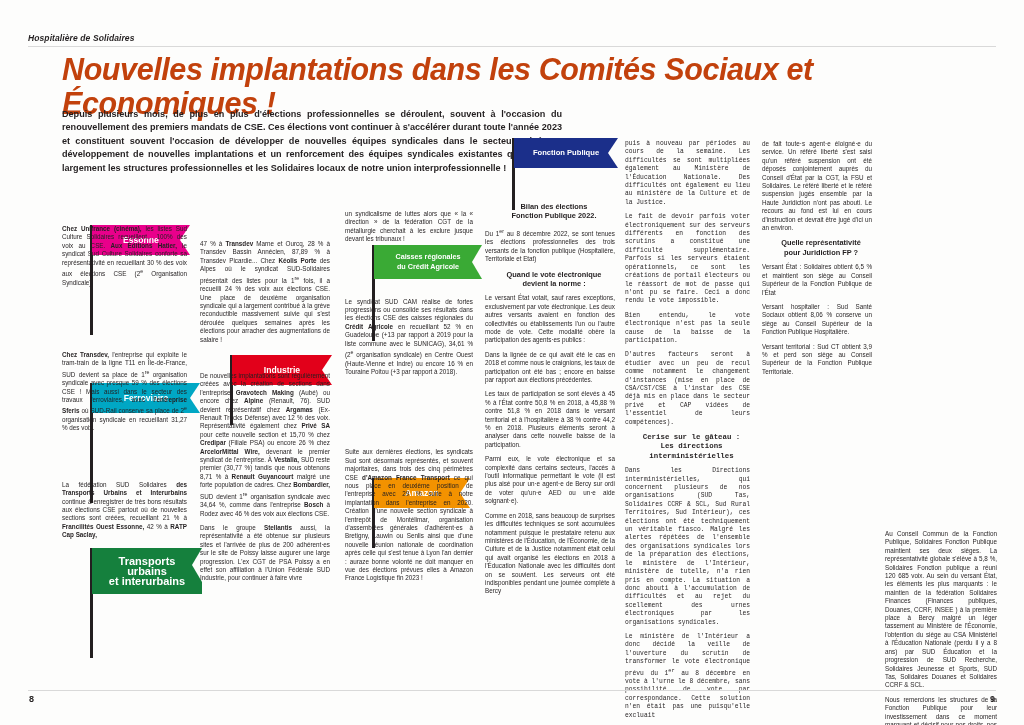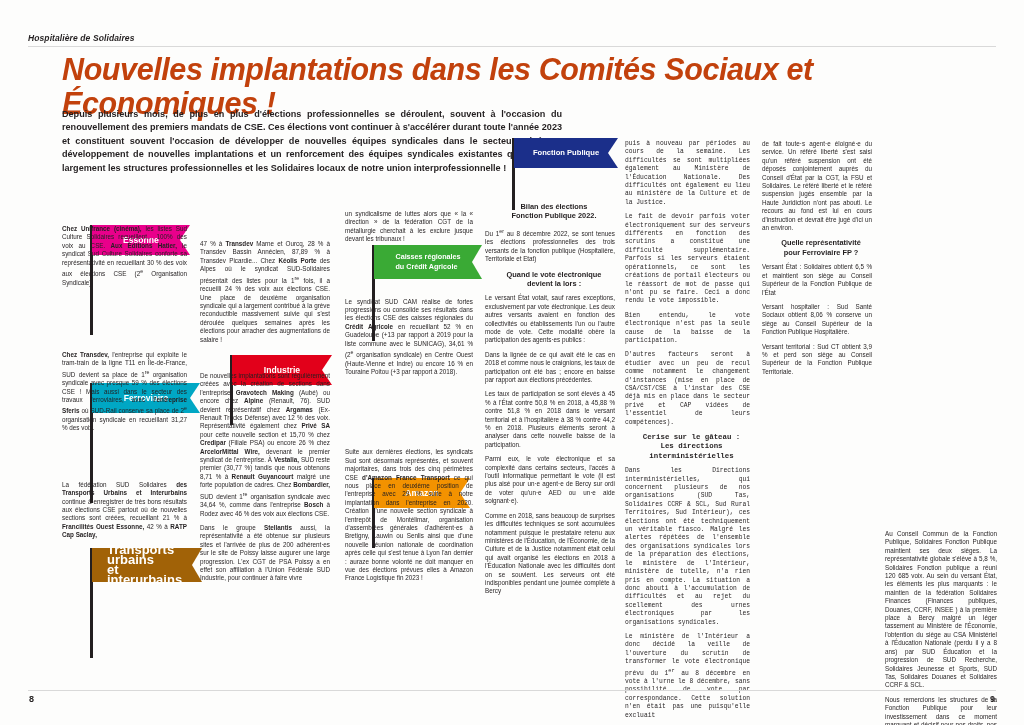--- a/index.html
+++ b/index.html
@@ -97,20 +97,21 @@
     width: 2.5px;
     background: #231f20;
   }
   .flag .banner {
     position: absolute;
     left: 2px;
     top: 0;
     color: #ffffff;
     font-weight: bold;
     font-size: 8.6px;
+    text-align: center;
     display: flex;
     align-items: center;
     justify-content: center;
     line-height: 10px;
     padding: 5px 15px;
     box-sizing: border-box;
   }
   .notch {
     position: absolute;
     right: 0;
@@ -167,21 +168,21 @@
   </div>
 
   <div class="flag" style="left:90px; top:383px; width:110px; height:32px;">
     <div class="pole" style="height:120px;"></div>
     <div class="banner" style="background:#00a7c4; width:108px; height:30px;">Ferroviaire</div>
     <div class="notch" style="right:0; width:10px; height:30px;"></div>
   </div>
 
   <div class="flag" style="left:90px; top:548px; width:112px; height:36px;">
     <div class="pole" style="height:110px;"></div>
-    <div class="banner" style="background:#a16207; width:110px; height:34px; white-space:pre-line; font-size:13px;">Transports urbains
+    <div class="banner" style="background:#15803d; width:110px; height:46px; white-space:pre-line; font-size:11px;">Transports urbains
 et interurbains</div>
     <div class="notch" style="right:0; width:10px; height:34px;"></div>
   </div>
 
   <div class="flag" style="left:230px; top:355px; width:102px; height:32px;">
     <div class="pole" style="height:70px;"></div>
     <div class="banner" style="background:#e2001a; width:100px; height:30px;">Industrie</div>
     <div class="notch" style="right:0; width:10px; height:30px;"></div>
   </div>
 
@@ -225,21 +226,21 @@
     <p>Le syndicat SUD CAM réalise de fortes progressions ou consolide ses résultats dans les élections CSE des caisses régionales du <b>Crédit Agricole</b> en recueillant 52 % en Guadeloupe (+13 par rapport à 2019 pour la liste commune avec le SUNICAG), 34,61 % (2<sup>e</sup> organisation syndicale) en Centre Ouest (Haute-Vienne et Indre) ou encore 16 % en Touraine Poitou (+3 par rapport à 2018).</p>
     <div style="height:66px;"></div>
     <p>Suite aux dernières élections, les syndicats Sud sont désormais représentés, et souvent majoritaires, dans trois des cinq périmètres CSE <b>d'Amazon France Transport</b> ce qui nous place en deuxième position de l'entreprise avec 29 % suite à notre implantation dans l'entreprise en 2020. Création d'une nouvelle section syndicale à l'entrepôt de Montélimar, organisation d'assemblées générales d'adhérent·es à Bretigny, Lauwin ou Senlis ainsi que d'une nouvelle réunion nationale de coordination après celle qui s'est tenue à Lyon l'an dernier : auraze bonne volonté ne doit manquer en vue des élections prévues elles à Amazon France Logistique fin 2023 !</p>
   </div>
 
   <div class="col c4">
     <div style="height:62px;"></div>
     <div class="sub-head" style="white-space:pre-line;">Bilan des élections
 Fonction Publique 2022.</div>
     <p>Du 1<sup>er</sup> au 8 décembre 2022, se sont tenues les élections professionnelles des trois versants de la fonction publique (Hospitalière, Territoriale et Etat)</p>
-    <div class="sub-head">Quand le vote électronique devient la lors :</div>
+    <div class="sub-head">Quand le vote électronique devient la norme :</div>
     <p>Le versant État votait, sauf rares exceptions, exclusivement par vote électronique. Les deux autres versants avaient en fonction des collectivités ou établissements l'un ou l'autre mode de vote. Cette modalité obère la participation des agents·es publics :</p>
     <p>Dans la lignée de ce qui avait été le cas en 2018 et comme nous le craignions, les taux de participation ont été bas ; encore en baisse par rapport aux élections précédentes.</p>
     <p>Les taux de participation se sont élevés à 45 % à l'État contre 50,8 % en 2018, à 45,88 % contre 51,8 % en 2018 dans le versant territorial et à l'hospitalière à 38 % contre 44,2 % en 2018. Plusieurs éléments seront à analyser dans cette nouvelle baisse de la participation.</p>
     <p>Parmi eux, le vote électronique et sa complexité dans certains secteurs, l'accès à l'outil informatique permettant le vote (il est plus aisé pour un·e agent·e de Bercy sur ordi de voter qu'un·e AED ou un·e aide soignant·e).</p>
     <p>Comme en 2018, sans beaucoup de surprises les difficultés techniques se sont accumulées notamment puisque le prestataire retenu aux ministères de l'Éducation, de l'Économie, de la Culture et de la Justice notamment était celui qui avait organisé les élections en 2018 à l'Éducation Nationale avec les difficultés dont on se souvient. Les serveurs ont été indisponibles pendant une journée complète à Bercy</p>
   </div>
 
   <div class="col c5">
     <p>puis à nouveau par périodes au cours de la semaine. Les difficultés se sont multipliées également au Ministère de l'Éducation Nationale. Des difficultés ont également eu lieu au ministère de la Culture et de la Justice.</p>
     <p>Le fait de devoir parfois voter électroniquement sur des serveurs différents en fonction des scrutins a constitué une difficulté supplémentaire. Parfois si les serveurs étaient opérationnels, ce sont les créations de portail électeurs ou le réassort de mot de passe qui n'ont pu se faire. Ceci a donc rendu le vote impossible.</p>
@@ -248,21 +249,21 @@
     <div class="sub-head" style="white-space:pre-line;">Cerise sur le gâteau :
 Les directions
 interministérielles</div>
     <p>Dans les Directions interministérielles, qui concernent plusieurs de nos organisations (SUD Tas, Solidaires CCRF &amp; SCL, Sud Rural Territoires, Sud Intérieur), ces élections ont été techniquement un véritable fiasco. Malgré les alertes répétées de l'ensemble des organisations syndicales lors de la préparation des élections, le ministère de l'Intérieur, ministère de tutelle, n'a rien pris en compte. La situation a donc abouti à l'accumulation de difficultés et au rejet du scellement des urnes électroniques par les organisations syndicales.</p>
     <p>Le ministère de l'Intérieur a donc décidé la veille de l'ouverture du scrutin de transformer le vote électronique prévu du 1<sup>er</sup> au 8 décembre en vote à l'urne le 8 décembre, sans possibilité de vote par correspondance. Cette solution n'en était pas une puisqu'elle excluait</p>
   </div>
 
   <div class="col c6">
     <p>de fait toute·s agent·e éloigné·e du service. Un référé liberté s'est saisi qu'un référé suspension ont été déposés conjointement auprès du Conseil d'État par la CGT, la FSU et Solidaires. Le référé liberté et le référé suspension jugés ensemble par la Haute Juridiction n'ont pas abouti. Le recours au fond est lui en cours d'instruction et devrait être jugé d'ici un an environ.</p>
     <div class="sub-head" style="white-space:pre-line;">Quelle représentativité
-pour Ferroviaire FP ?</div>
+pour Juridiction FP ?</div>
     <p>Versant État : Solidaires obtient 6,5 % et maintient son siège au Conseil Supérieur de la Fonction Publique de l'État</p>
     <p>Versant hospitalier : Sud Santé Sociaux obtient 8,06 % conserve un siège au Conseil Supérieur de la Fonction Publique Hospitalière.</p>
     <p>Versant territorial : Sud CT obtient 3,9 % et perd son siège au Conseil Supérieur de la Fonction Publique Territoriale.</p>
   </div>
 
   <div class="col c7">
     <div style="height:390px;"></div>
     <p>Au Conseil Commun de la Fonction Publique, Solidaires Fonction Publique maintient ses deux sièges. La représentativité globale s'élève à 5,8 %, Solidaires Fonction publique a réuni 120 685 voix. Au sein du versant État, les éléments les plus marquants : le maintien de la fédération Solidaires Finances (Finances publiques, Douanes, CCRF, INSEE ) à la première place à Bercy malgré un léger tassement au Ministère de l'Économie, l'obtention du siège au CSA Ministériel à l'Éducation Nationale (perdu il y a 8 ans) par SUD Éducation et la progression de SUD Recherche, Solidaires Jeunesse et Sports, SUD Tas, Solidaires Douanes et Solidaires CCRF &amp; SCL.</p>
     <p>Nous remercions les structures de la Fonction Publique pour leur investissement dans ce moment marquant et décisif pour nos droits, nos revendications et notre syndicalisme ! L'ensemble des résultats est accessible ici :</p>
 

